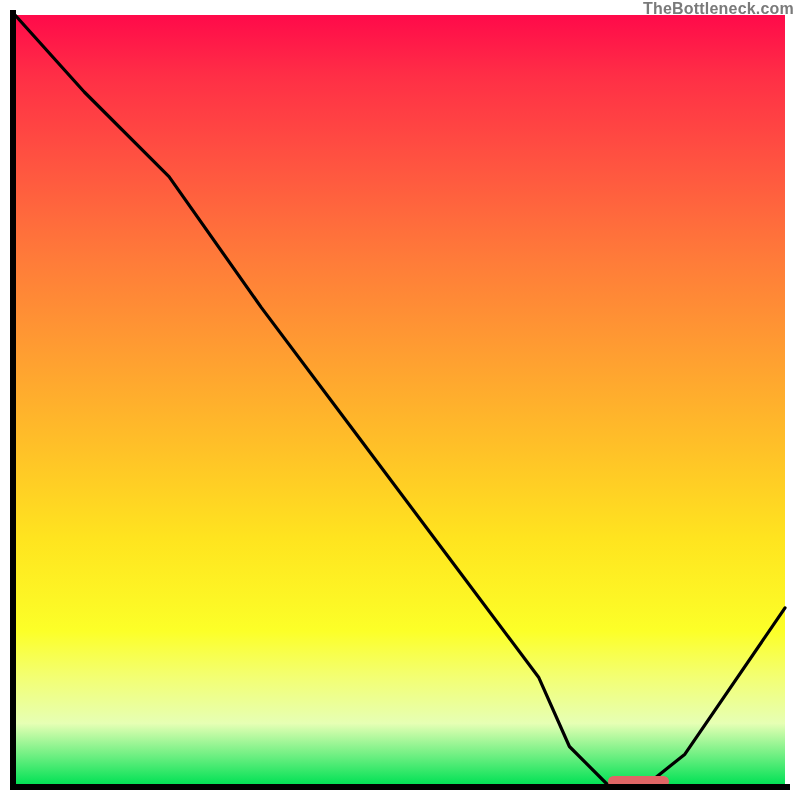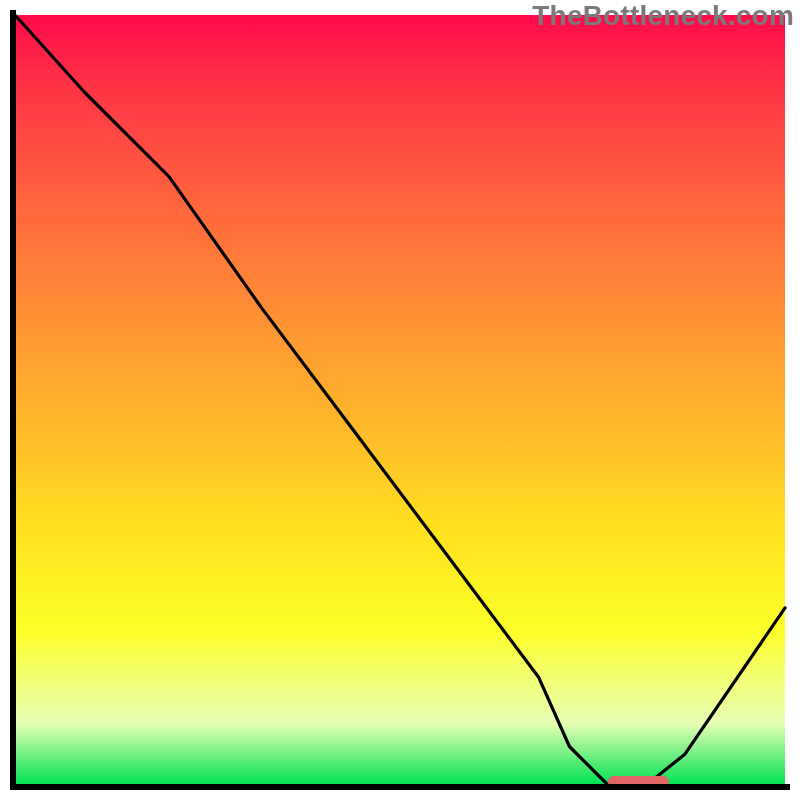--- a/index.html
+++ b/index.html
@@ -74,21 +74,21 @@
     position: absolute;
     height: 11px;
     border-radius: 5.5px;
     background: #e06666;
   }
   .watermark {
     position: absolute;
     top: 0px;
     right: 6px;
     color: #7a7a7a;
-    font-size: 28px;
+    font-size: 16px;
     font-weight: 600;
     letter-spacing: 0.2px;
     user-select: none;
   }
 </style>
 </head>
 <body>
 
 <div class="chart-wrap">
 

